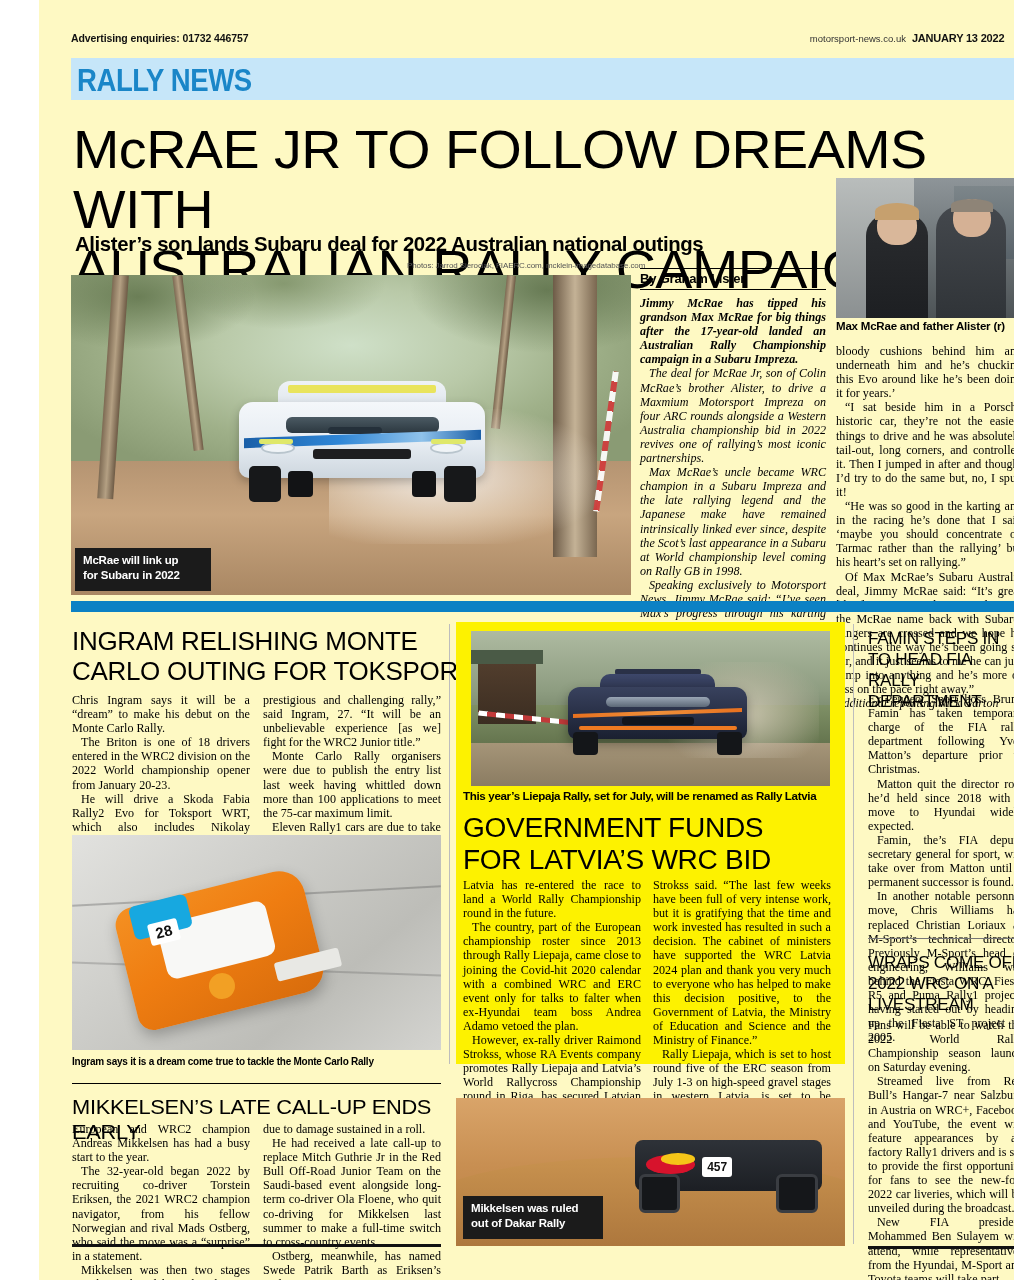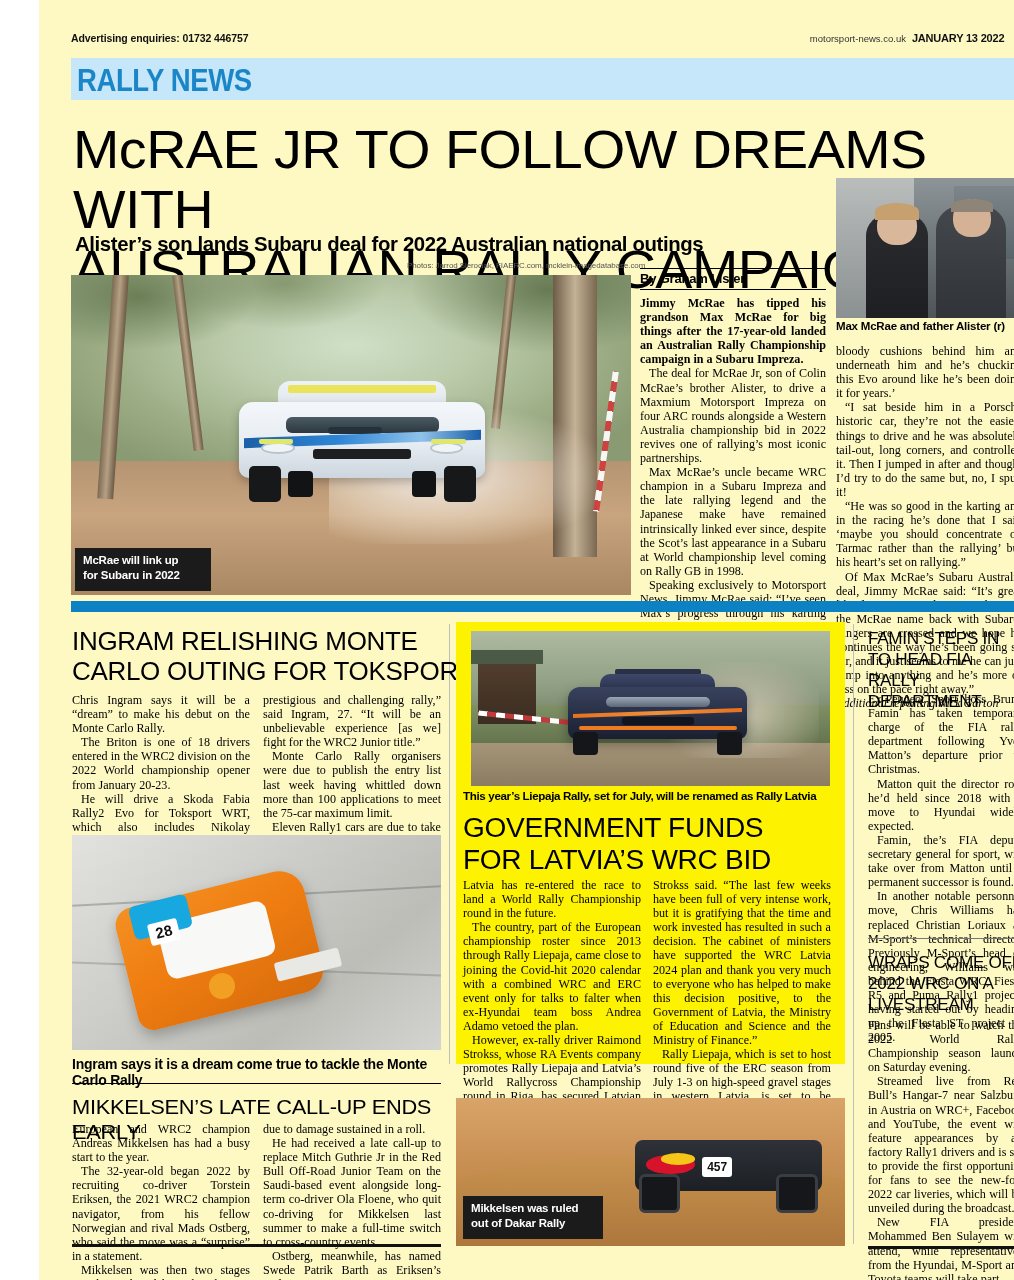--- a/index.html
+++ b/index.html
@@ -157,21 +157,21 @@
     position:absolute;
     font-family:"Liberation Serif",serif;
     font-size:12.1px;line-height:14.1px;
     text-align:justify;color:#000;
     -webkit-hyphens:auto;hyphens:auto;
   }
   .col p{margin:0;text-indent:9px;}
   .col p.first{text-indent:0;}
   .col p.lead{font-weight:700;text-indent:0;}
   .col p.italic{font-style:italic;text-indent:0;}
-  .c-main-1{left:601px;top:296px;width:186px;}
+  .c-main-1{left:601px;top:296px;width:186px;font-style:italic;}
   .c-main-2{left:797px;top:344px;width:186px;}
 
   
   .divider-bar{position:absolute;left:32px;top:601px;width:950px;height:11px;background:#0c81c4;}
 
   
   .sec-head{
     font-family:"Liberation Sans",sans-serif;
     font-weight:400;color:#000;letter-spacing:-.3px;
     transform:scaleX(1.04);transform-origin:left top;
@@ -187,21 +187,21 @@
   .ic-body{position:absolute;left:14%;top:24%;width:52%;height:58%;
     background:linear-gradient(160deg,#f49022 0%,#ef7d11 45%,#d86c0c 100%);
     border-radius:18px 26px 24px 16px;transform:rotate(-14deg);box-shadow:0 6px 14px rgba(0,0,0,.25);}
   .ic-roof{position:absolute;left:24%;top:36%;width:30%;height:26%;background:#f8f8f6;border-radius:10px;transform:rotate(-14deg);}
   .ic-blue{position:absolute;left:16%;top:30%;width:16%;height:16%;background:#17a8e0;border-radius:6px;transform:rotate(-14deg);}
   .ic-num{position:absolute;left:21%;top:40%;width:30px;height:22px;background:#fff;border-radius:3px;transform:rotate(-14deg);
     font-family:"Liberation Sans",sans-serif;font-size:15px;font-weight:800;color:#111;text-align:center;line-height:22px;}
   .ic-wing{position:absolute;left:55%;top:56%;width:18%;height:9%;background:#e8e8e4;transform:rotate(-14deg);border-radius:3px;}
   .ic-dot{position:absolute;left:37%;top:64%;width:26px;height:26px;border-radius:50%;background:#f2a024;transform:rotate(-14deg);}
   .ing-cap{position:absolute;left:33px;top:1056px;width:375px;
-    font-family:"Liberation Sans",sans-serif;font-size:14px;font-weight:700;color:#000;letter-spacing:-.25px;}
+    font-family:"Liberation Sans",sans-serif;font-size:10px;font-weight:700;color:#000;letter-spacing:-.25px;}
 
   
   .h-mikk{position:absolute;left:33px;top:1094px;width:400px;font-size:21px;line-height:25px;}
   .c-mik-1{left:33px;top:1122px;width:178px;}
   .c-mik-2{left:224px;top:1122px;width:178px;}
   .rule-mikk{position:absolute;left:33px;top:1083px;width:369px;height:1px;background:#000;}
   .rule-bottom{position:absolute;left:33px;top:1244px;width:369px;height:2.5px;background:#111;}
 
   
   .yellow{position:absolute;left:417px;top:622px;width:389px;height:442px;background:#fdf200;}

